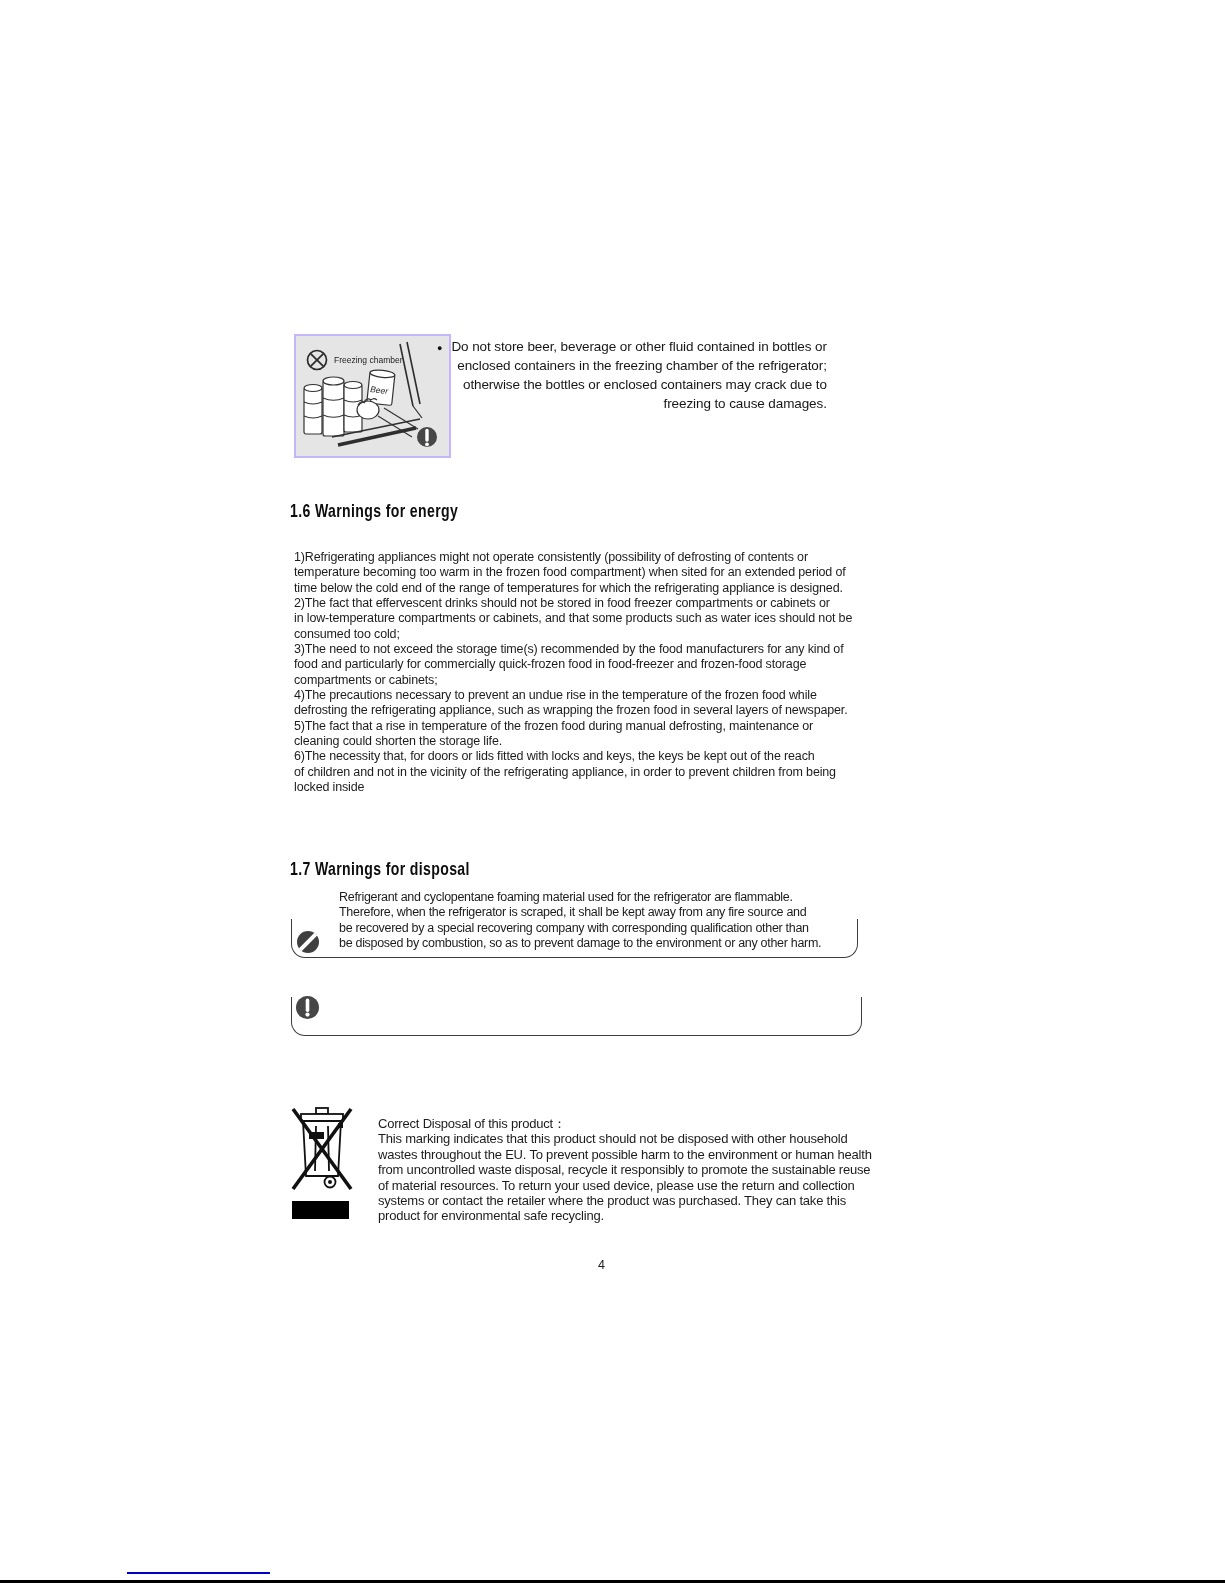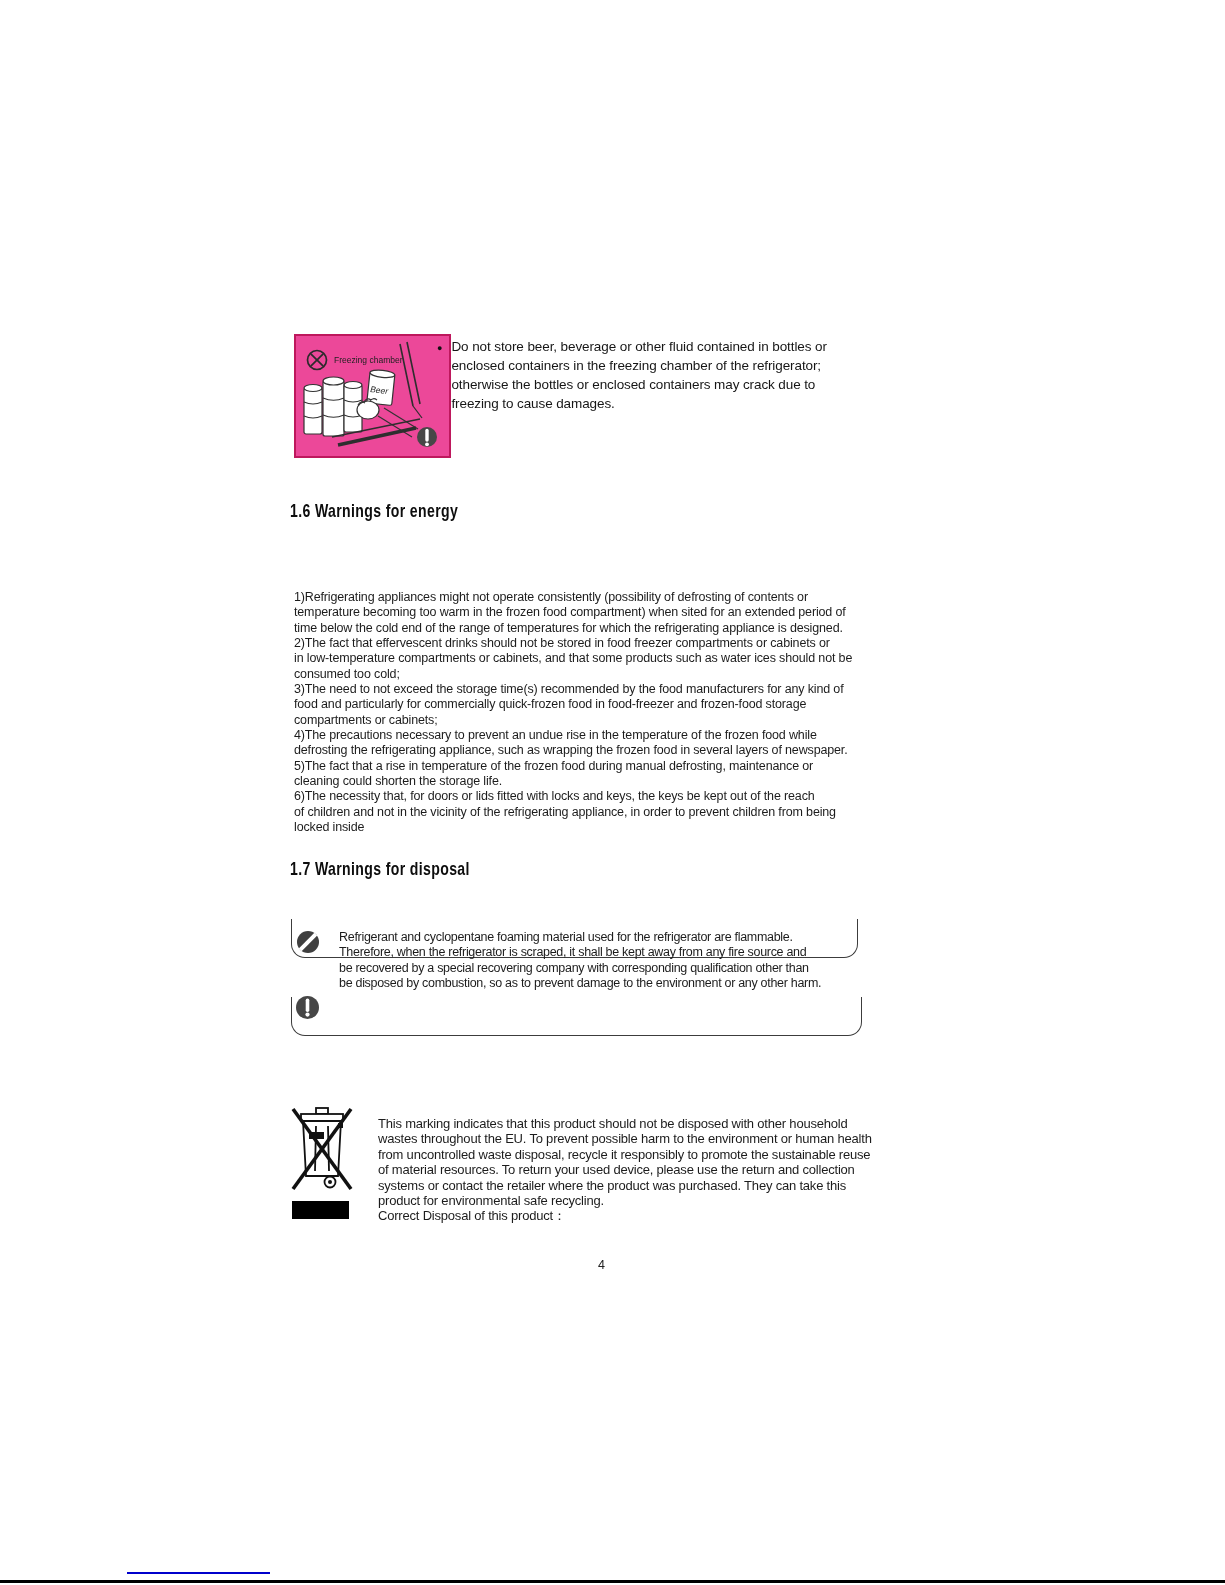--- a/index.html
+++ b/index.html
@@ -3,39 +3,39 @@
 <meta charset="utf-8">
 <style>
   html,body{margin:0;padding:0;background:#ffffff;}
   #page{
     position:relative;width:1225px;height:1585px;background:#ffffff;overflow:hidden;
     font-family:"Liberation Sans","DejaVu Sans",sans-serif;color:#1b1b1b;
   }
   .abs{position:absolute;}
   .body-text{
     font-size:12.5px;line-height:15.35px;letter-spacing:-0.15px;
-    white-space:pre-line;color:#1c1c1c;margin-top:40px;
+    white-space:pre-line;color:#1c1c1c;
   }
   .heading{
     font-size:19px;font-weight:bold;color:#0d0d0d;white-space:nowrap;
     transform:scaleX(0.74);transform-origin:0 50%;letter-spacing:0.5px;
   }
   .bracket{
     border:1.6px solid #3c3c3c;border-top:none;
     border-bottom-left-radius:14px;border-bottom-right-radius:14px;
     background:transparent;
   }
   .figure-box{
-    border:2px solid #be185d;background:#ec4899;
+    border:2px solid #c4b5fd;background:#e5e5e5;
   }
   .bullet-row{display:flex;gap:9px;}
   .bullet-dot{font-size:9px;line-height:19px;padding-top:2px;color:#111;}
   .bullet-text{
     font-size:13.5px;line-height:19px;letter-spacing:-0.1px;
-    white-space:pre-line;color:#161616;
+    white-space:pre-line;color:#161616;text-align:right;
   }
   .weee-text{
     font-size:13px;line-height:15.4px;letter-spacing:-0.2px;
     white-space:pre-line;color:#1c1c1c;
   }
   .page-num{font-size:12.5px;color:#222;}
   .hr-black{background:#000;}
 </style>
 </head>
 <body>
@@ -151,27 +151,27 @@
     <rect x="49" y="19" width="5" height="5" fill="#111"></rect>
     <circle cx="41" cy="78" r="2" fill="#111"></circle>
     <g stroke="#111" stroke-width="3.6">
       <line x1="4" y1="5" x2="62" y2="85"></line>
       <line x1="62" y1="5" x2="4" y2="85"></line>
     </g>
   </svg>
   <div class="abs hr-black" style="left:292px;top:1201px;width:57px;height:18px;"></div>
 
   <div class="abs" style="left:378px;top:1116px;width:548px;">
+    <div class="weee-text">Correct Disposal of this product：</div>
     <div class="weee-text">This marking indicates that this product should not be disposed with other household
 wastes throughout the EU. To prevent possible harm to the environment or human health
 from uncontrolled waste disposal, recycle it responsibly to promote the sustainable reuse
 of material resources. To return your used device, please use the return and collection
 systems or contact the retailer where the product was purchased. They can take this
 product for environmental safe recycling.</div>
-    <div class="weee-text">Correct Disposal of this product：</div>
   </div>
 
   <div class="abs page-num" style="left:598px;top:1258px;">4</div>
 
   <div class="abs" style="left:127px;top:1572px;width:143px;height:2px;background:#0000cc;"></div>
   <div class="abs hr-black" style="left:0px;top:1580px;width:1225px;height:3px;"></div>
 
 </div>
 
 </body></html>

